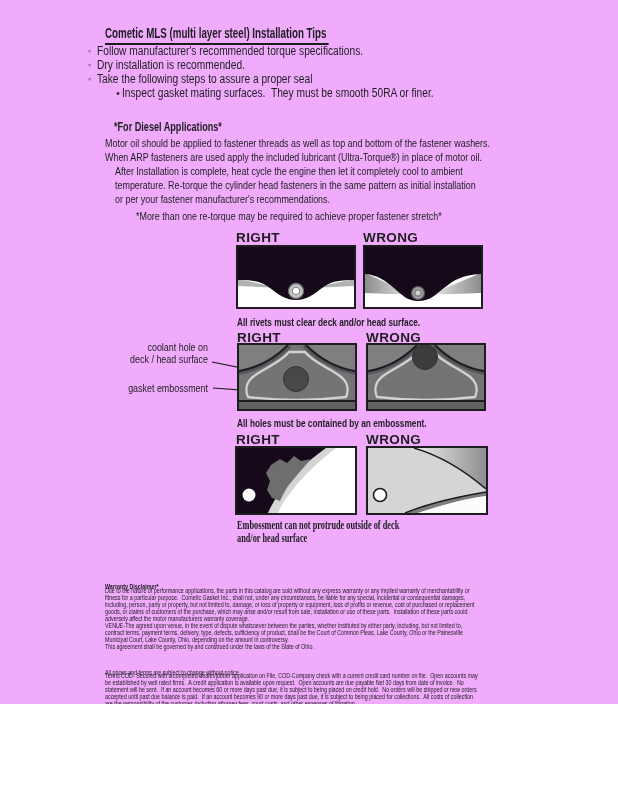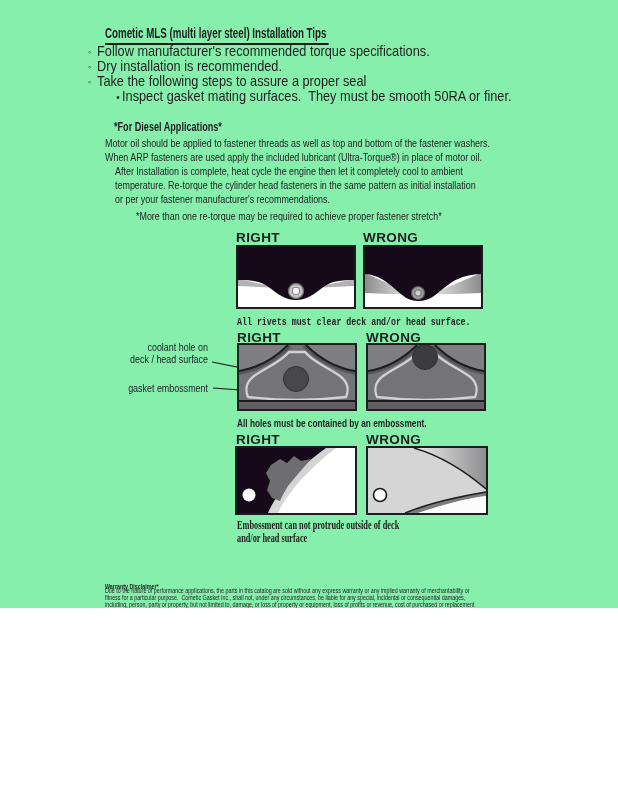--- a/index.html
+++ b/index.html
@@ -1,26 +1,26 @@
 <!DOCTYPE html>
 <html style="--ink: #1d1d1f; --diagram-black: #16091a; --wedge-gray: #b2b2b2; --gasket-gray: #747476; --gasket-dark: #616163; --emboss-line: #d2d2d2; --hole-gray: #48484a; --blob-gray: #6e6e70;"><head>
 <meta charset="utf-8">
 <style>
   html,body{margin:0;padding:0;background:#ffffff;}
   body{width:618px;height:800px;font-family:"Liberation Sans","DejaVu Sans",sans-serif;color:var(--ink,#1d1d1f);}
-  #page{position:relative;width:618px;height:608px;overflow:hidden;background:#86efac;}
+  #page{position:relative;width:618px;height:704px;overflow:hidden;background:#f0abfc;}
   .abs{position:absolute;}
   .cx{display:inline-block;transform-origin:0 0;white-space:pre;}
   .s65{transform:scaleX(.65);}
   .s7{transform:scaleX(.7);}
   .s72{transform:scaleX(.72);}
   .s85{transform:scaleX(.85);}
   .title{font-size:15px;font-weight:bold;border-bottom:2px solid var(--ink);padding:0 3px 2px 0;}
   .body10{font-size:10.5px;line-height:14px;}
-  .brow{white-space:nowrap;font-size:15px;line-height:14px;}
+  .brow{white-space:nowrap;font-size:12px;line-height:14px;}
   .brow .mk{display:inline-block;width:9px;font-size:9px;vertical-align:1px;}
   .brow .mk::before{content:"◦";}
   .brow.sub{margin-left:26px;text-align:center;}
   .brow.sub .mk{width:8px;font-size:10px;vertical-align:0;}
   .brow.sub .mk::before{content:"•";}
   .h2{font-size:13px;font-weight:bold;}
   .rwlabel{width:120px;font-size:13.5px;font-weight:bold;letter-spacing:.4px;}
   .frame{border:2px solid var(--ink);box-sizing:border-box;background:#fff;overflow:hidden;}
   .frame svg{display:block;}
   .caption{font-size:11.5px;font-weight:bold;line-height:13px;}
@@ -90,21 +90,21 @@
       <rect width="116" height="60" style="fill:#ffffff"></rect>
       <path d="M0,26 L0,46 L48,48 Z" fill="url(#g1l)"></path>
       <path d="M116,26 L116,46 L64,48 Z" fill="url(#g1r)"></path>
       <rect x="0" y="47" width="116" height="13" style="fill:#ffffff"></rect>
       <path d="M0,0 H116 V27 C97,28 89,33 79,41 C71,47 66,54 53,54 C43,54 38,49 30,42 C21,34 13,28 0,27 Z" style="fill:var(--diagram-black)"></path>
       <circle cx="53" cy="46" r="6.5" style="fill:#9c9c9c;stroke:#585858;stroke-width:1.2"></circle>
       <circle cx="53" cy="46" r="3.2" style="fill:#cdcdcd;stroke:#585858;stroke-width:.8"></circle>
     </svg>
   </div>
 
-  <div class="abs" style="left:237px;top:312px;font-family:Liberation Mono, monospace;">
+  <div class="abs" style="left:237px;top:312px;">
     <span class="cx s72 caption">All rivets must clear deck and/or head surface.</span>
   </div>
 
   <div class="abs rwlabel" style="left:237px;top:330px;">RIGHT</div>
   <div class="abs rwlabel" style="left:366px;top:330px;">WRONG</div>
 
   <div class="abs sidelabel" style="left:105px;top:341px;width:103px;">coolant hole on
 deck / head surface</div>
   <div class="abs sidelabel" style="left:105px;top:382px;width:103px;">gasket embossment</div>
 

